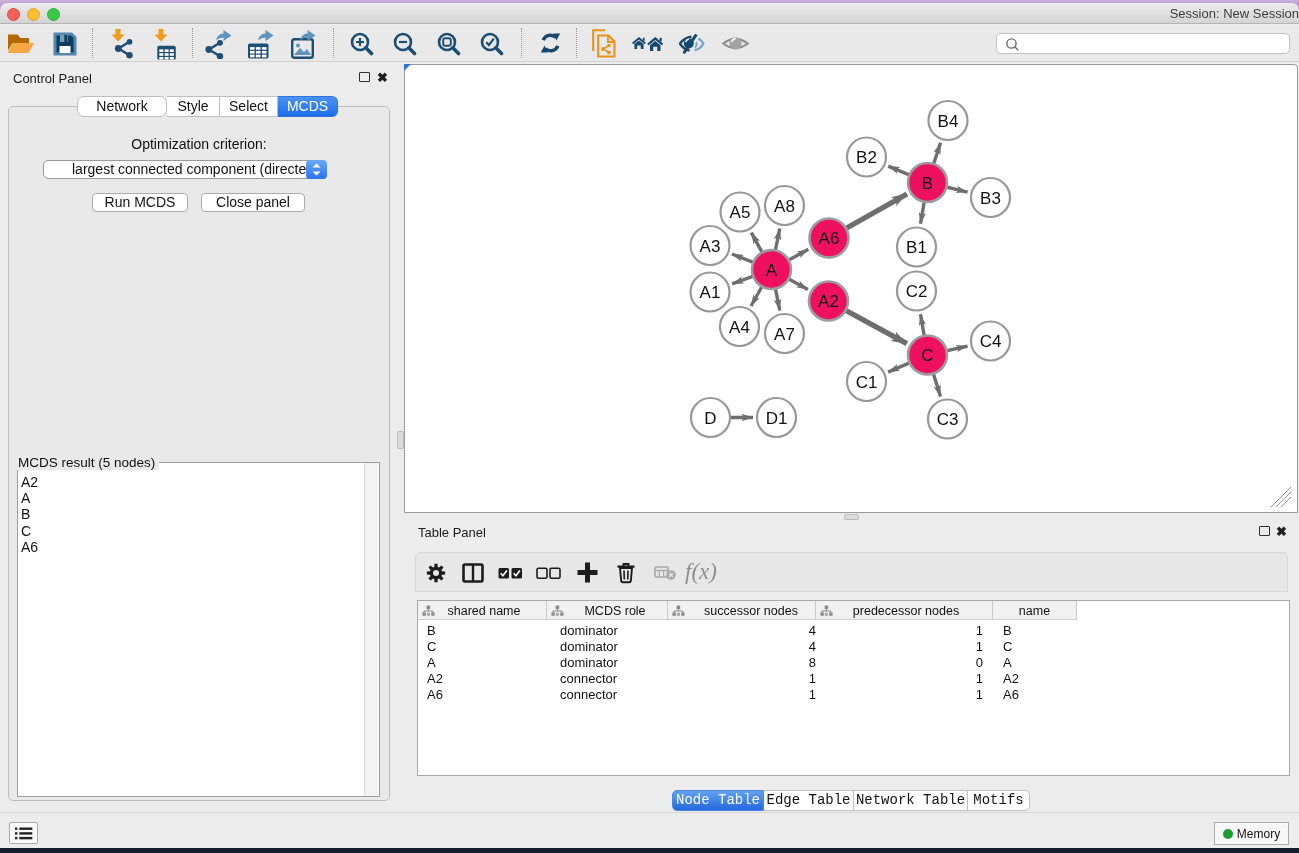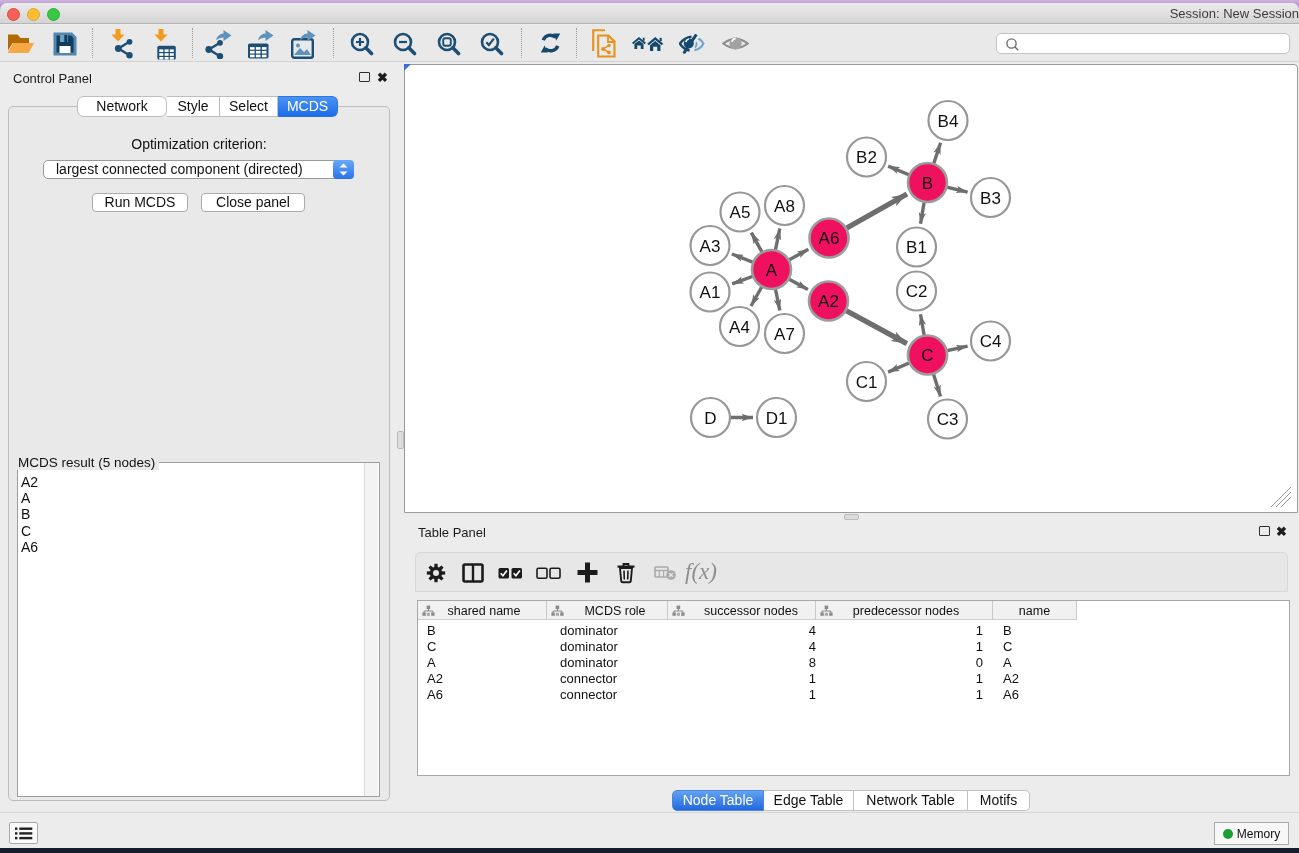--- a/index.html
+++ b/index.html
@@ -22,23 +22,23 @@
 .winbtn-x { font-size:13px; color:#1d1d1d; font-weight:bold; line-height:12px; }
 #cp-tabs { left:77px; top:96px; height:21px; display:flex; position:absolute; z-index:3; }
 .cptab { border:1px solid #bdbdbd; border-left:none; background:#fff; font-size:14px;
   color:#111; text-align:center; line-height:19px; height:21px; }
 .cptab.first { border-left:1px solid #bdbdbd; border-radius:5px 0 0 5px; }
 .cptab.last { border-radius:0 6px 6px 0; }
 .cptab.sel { background:linear-gradient(#4a93f4,#1d6de9); color:#fff; border-color:#2f74dd; }
 #cp-body { left:8px; top:106px; width:382px; height:695px; background:#e9e9e9;
   border:1px solid #bdbdbd; border-radius:5px; }
 #opt-label { left:8px; top:136px; width:382px; text-align:center; font-size:14px; color:#111; }
-#cp-select { left:43px; top:160px; width:311px; height:19px; background:#fff;
+#cp-select { left:43px; top:160px; width:284px; height:19px; background:#fff;
   border:1px solid #9b9b9b; border-radius:5px; font-size:14px; color:#111; line-height:17px;
-  padding-left:12px; }
+  padding-left:28px; }
 #cp-select .cap { position:absolute; right:-1px; top:-1px; width:21px; height:19px;
   background:linear-gradient(#6aa9f8,#2b72ec); border-radius:4px; }
 .macbtn { background:#fff; border:1px solid #ababab; border-radius:4px; font-size:14px;
   color:#111; text-align:center; height:19px; line-height:17px; }
 #fieldset { left:17px; top:462px; width:363px; height:335px; border:1px solid #9d9d9d; background:#fff; }
 #legend { left:14px; top:455px; background:#e9e9e9; padding:0 4px; font-size:13.5px; color:#111; }
 #mlist { left:18px; top:463px; width:361px; height:333px; background:#fff; font-size:14px; color:#111; }
 #mlist .it { position:absolute; left:3px; }
 #mscroll { right:1px; top:0px; width:14px; height:333px; background:#f3f3f3; border-left:1px solid #dcdcdc; }
 
@@ -51,21 +51,21 @@
 
 #tp-title { left:418px; top:525px; font-size:13px; color:#1c1c1c; }
 #tp-toolbar { left:415px; top:552px; width:873px; height:40px; background:#e7e7e7;
   border:1px solid #d8d8d8; border-radius:6px 6px 0 0; }
 #tp-table { left:417px; top:600px; width:873px; height:176px; background:#fff; border:1px solid #a8a8a8; }
 #tp-header { left:0; top:0; width:659px; height:19px; background:#f1f1f1; border-bottom:1px solid #cfcfcf; display:flex; position:absolute;}
 .thcell { height:19px; border-right:1px solid #c9c9c9; font-size:12.5px; color:#111;
   display:flex; align-items:center; justify-content:center; position:relative; }
 .trow { position:absolute; font-size:13px; color:#111; height:16px; line-height:16px; }
 .bt { position:absolute; top:790px; height:21px; background:#fff; border:1px solid #c0c0c0;
-  border-left:none; font-size:14px; color:#111; text-align:center; line-height:19px; }
+  border-left:none; font-size:14px; color:#111; text-align:center; line-height:19px;font-family:Liberation Mono, monospace; }
 .bt.first { border-left:1px solid #c0c0c0; border-radius:5px 0 0 5px; }
 .bt.last { border-radius:0 5px 5px 0; }
 .bt.sel { background:linear-gradient(#62a2f2,#2368de); color:#fff; border-color:#4a86dd; }
 
 #statusbar { left:0; top:812px; width:1299px; height:36px; background:#ececec; border-top:1px solid #d6d6d6; }
 #listbtn { left:9px; top:822px; width:29px; height:22px; background:#fafafa; border:1px solid #a9a9a9; border-radius:2px; }
 #membtn { left:1214px; top:822px; width:75px; height:23px; background:#f7f7f7; border:1px solid #ababab;
   font-size:12px; color:#111; }
 #darkstrip { left:0; top:848px; width:1299px; height:5px; background:#151c2c; }
 </style>

